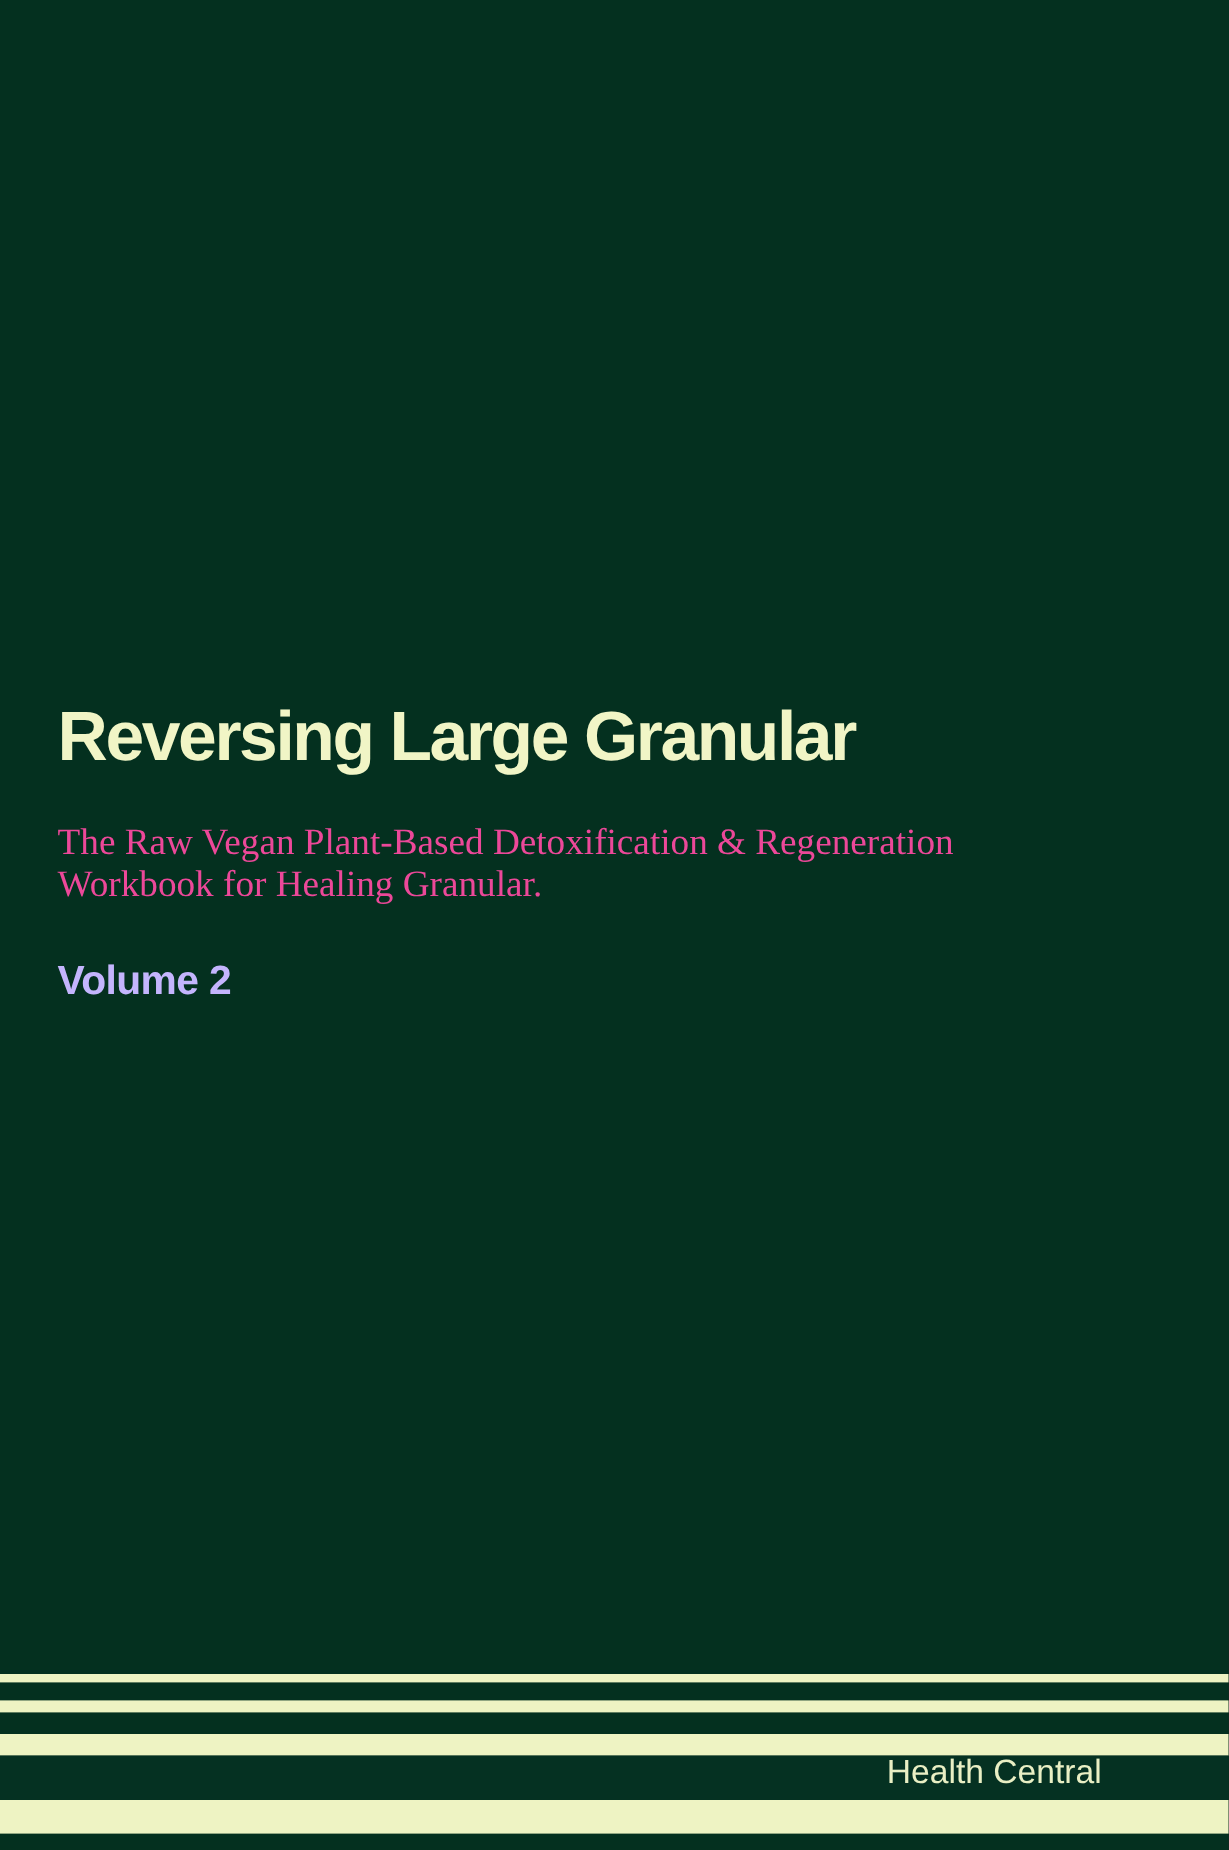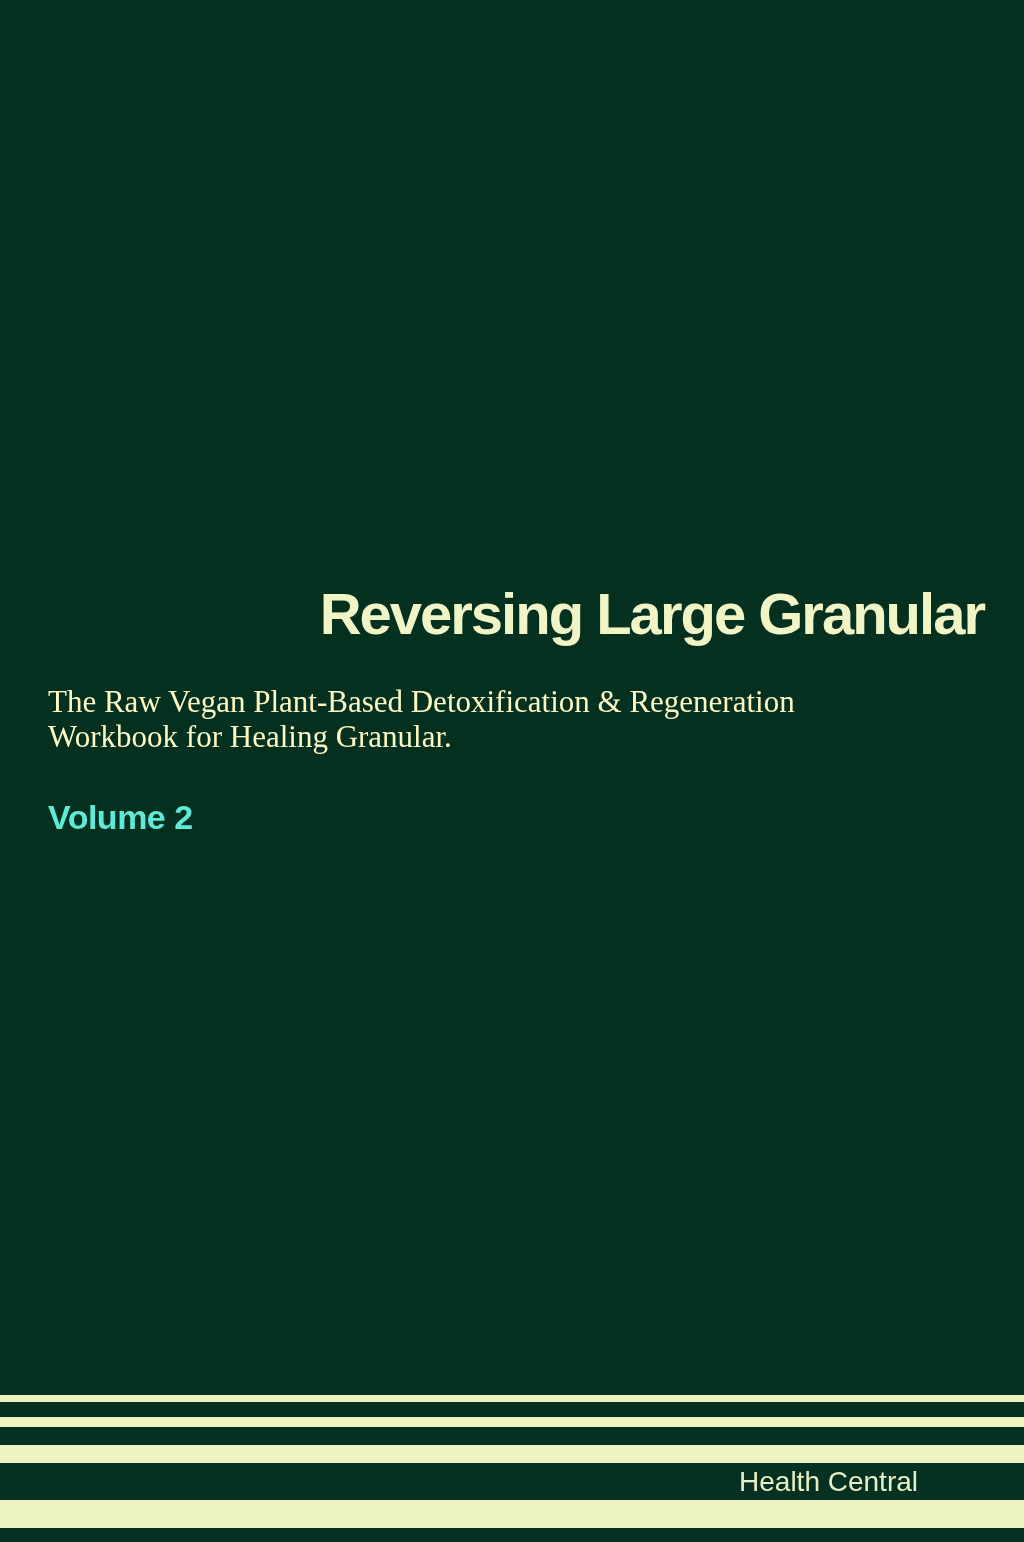--- a/index.html
+++ b/index.html
@@ -22,42 +22,41 @@
     top: 576px;
   }
   .title {
     margin: 0;
     color: #f1f5c6;
     font-family: "Liberation Sans", "DejaVu Sans", sans-serif;
     font-weight: 700;
     font-size: 58px;
     line-height: 76px;
     letter-spacing: -2px;
-    text-align: right;
   }
   .title .tline {
     display: block;
     white-space: nowrap;
   }
   .subtitle {
     margin: 0;
     margin-top: 32px;
-    color: #fef9c3;
+    color: #ec4899;
     font-family: "Liberation Serif", "DejaVu Serif", serif;
     font-weight: 400;
     font-size: 31px;
     line-height: 35px;
   }
   .subtitle .sline {
     display: block;
     white-space: nowrap;
   }
   .volume {
     margin-top: 44px;
-    color: #5eead4;
+    color: #c4b5fd;
     font-family: "Liberation Sans", "DejaVu Sans", sans-serif;
     font-weight: 700;
     font-size: 34px;
     line-height: 38px;
     letter-spacing: -0.5px;
   }
   .stripe {
     position: absolute;
     left: 0;
     right: 0;
@@ -67,21 +66,20 @@
   .stripe-2 { top: 1417px; height: 10px; }
   .stripe-3 { top: 1445px; height: 18px; }
   .stripe-4 { top: 1500px; height: 28px; }
   .publisher-band {
     position: absolute;
     left: 0;
     right: 0;
     top: 1463px;
     height: 37px;
     display: flex;
-    align-items: center;
     justify-content: flex-end;
     padding-right: 106px;
     box-sizing: border-box;
     background: #053122;
   }
   .publisher {
     color: #e9efc4;
     font-family: "Liberation Sans", "DejaVu Sans", sans-serif;
     font-weight: 400;
     font-size: 28px;

